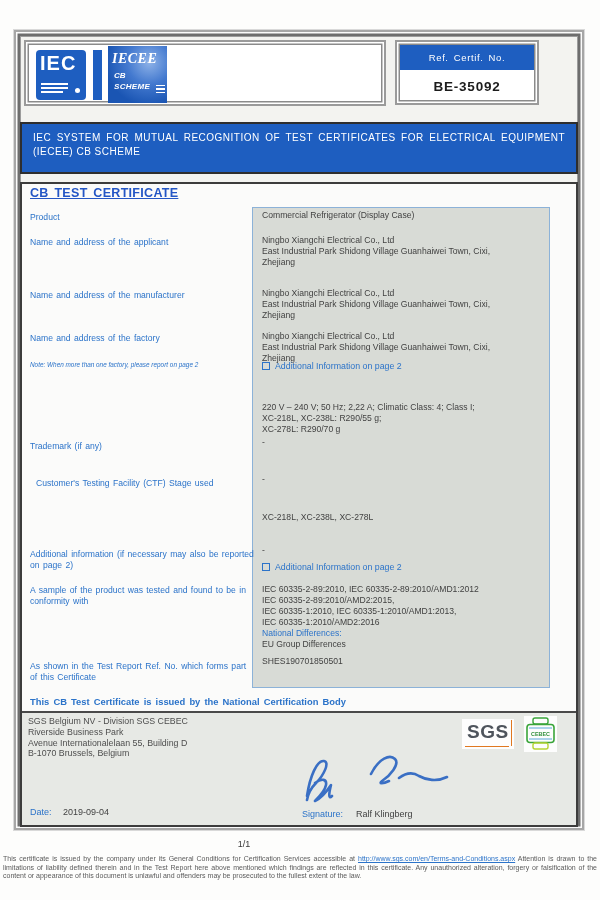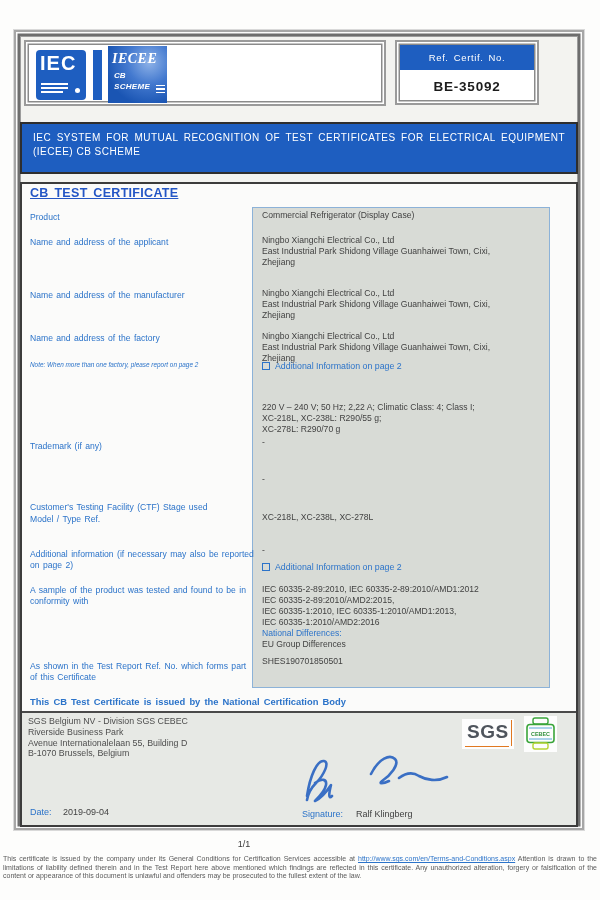--- a/index.html
+++ b/index.html
@@ -180,26 +180,25 @@
     <span class="vline">220 V – 240 V; 50 Hz; 2,22 A; Climatic Class: 4; Class I;</span>
     <span class="vline">XC-218L, XC-238L: R290/55 g;</span>
     <span class="vline">XC-278L: R290/70 g</span>
   </div>
 
   <div class="abs lbl" style="left:30px; top:441px;">Trademark (if any)</div>
   <div class="abs val" style="left:262px; top:437px;">
     <span class="vline">-</span>
   </div>
 
-  <div class="abs lbl" style="left:30px; top:478px;margin-top:24px;">Customer's Testing Facility (CTF) Stage used</div>
+  <div class="abs lbl" style="left:36px; top:478px;">Customer's Testing Facility (CTF) Stage used</div>
   <div class="abs val" style="left:262px; top:474px;">
     <span class="vline">-</span>
   </div>
 
-  <div class="abs lbl" style="left:30px; top:514px;">Model / Type Ref.</div>
   <div class="abs val" style="left:262px; top:512px;">
     <span class="vline">XC-218L, XC-238L, XC-278L</span>
   </div>
 
   <div class="abs lbl" style="left:30px; top:549px; width:232px;">Additional information (if necessary may also be reported on page 2)</div>
   <div class="abs val" style="left:262px; top:545px;">
     <span class="vline">-</span>
   </div>
   <div class="abs checkrow" style="left:262px; top:562px;">
     <span class="checkbox"></span><span>Additional Information on page 2</span>

